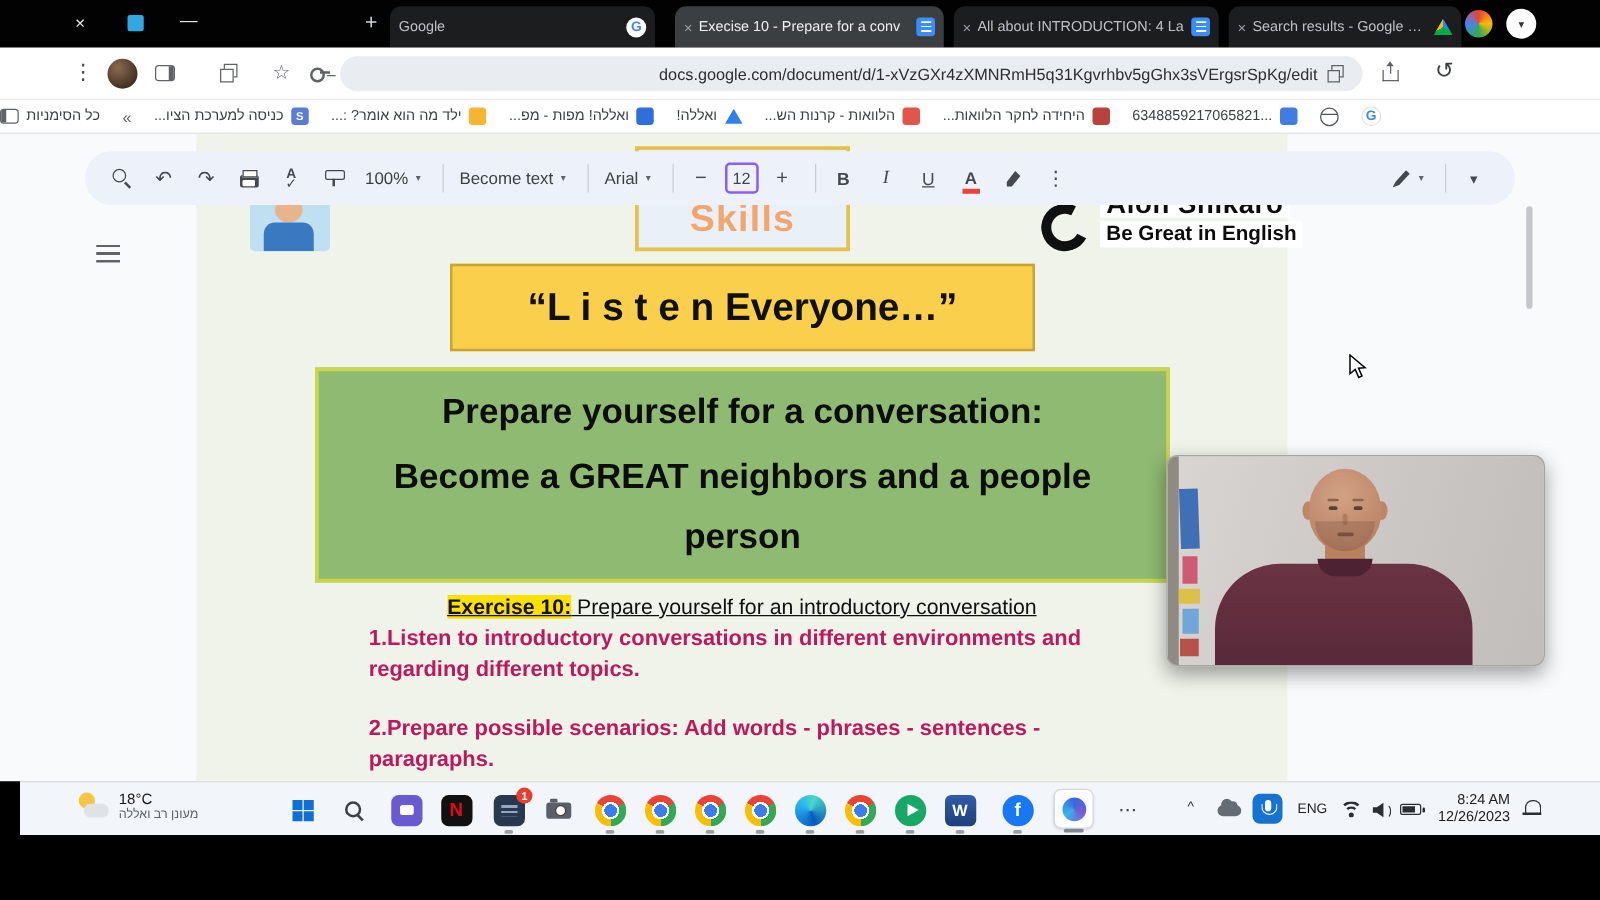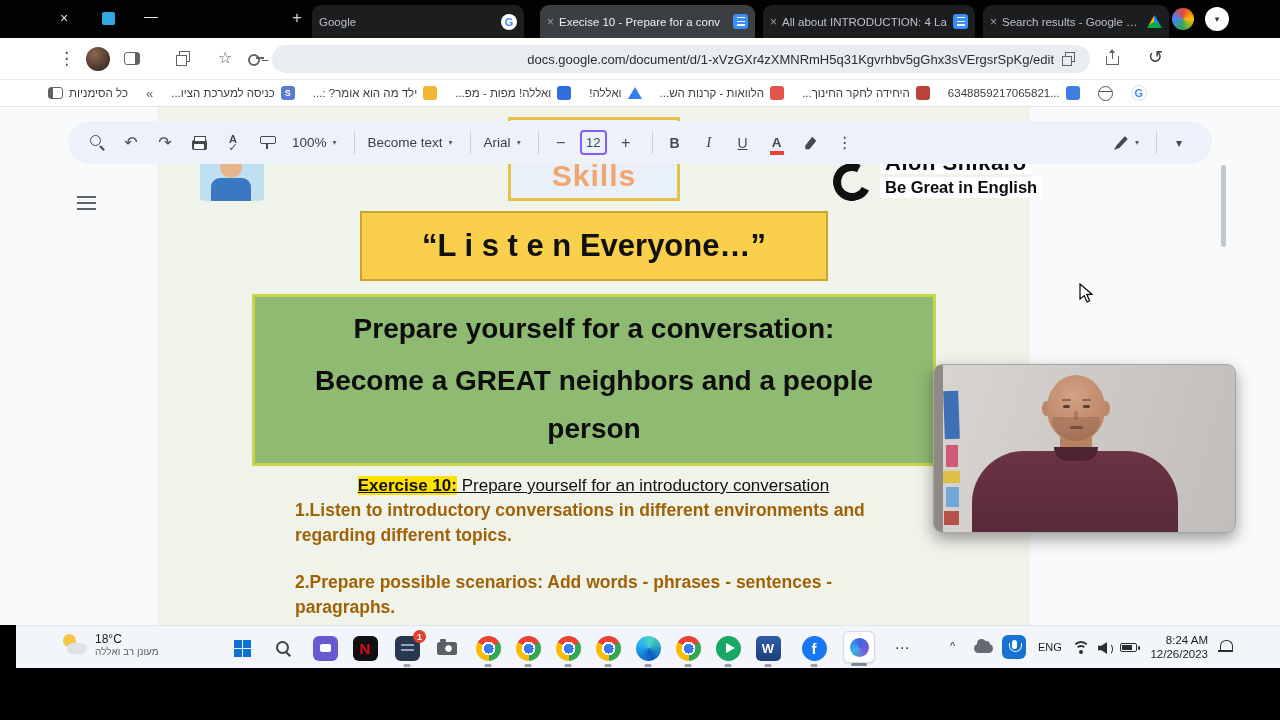--- a/index.html
+++ b/index.html
@@ -52,21 +52,21 @@
   .omni-ic::after{content:"";position:absolute;left:0;top:3.5px;width:8px;height:8px;border:1.5px solid #5f6368;background:#e9edf2}
   .ic-share{position:absolute;left:1106px;top:13px;width:13px;height:14px}
   .ic-share::before{content:"";position:absolute;left:0;right:0;bottom:0;height:8px;border:1.7px solid #5f6368;border-top:none}
   .ic-share::after{content:"";position:absolute;left:5.6px;top:1px;width:1.8px;height:7px;background:#5f6368}
   .ic-share i{position:absolute;left:3.2px;top:-2px;border-left:3.4px solid rgba(0,0,0,0);
        border-right:3.4px solid rgba(0,0,0,0);border-bottom:4px solid #5f6368}
   .reloadb{position:absolute;left:1148px;top:8px;font-size:18px;color:#3c4043}
 
   
   .bmbar{position:absolute;left:0;top:80px;width:1280px;height:27px;background:#fff;border-bottom:1px solid #e3e6ea;
-       display:flex;align-items:center;padding-left:48px;gap:18px;font-size:11.5px;color:#3c4043;overflow:hidden}
+       display:flex;align-items:center;gap:18px;font-size:11.5px;color:#3c4043;overflow:hidden}
   .bm{display:flex;align-items:center;gap:6px;flex:none}
   .bm .lbl{unicode-bidi:plaintext;white-space:nowrap}
   .fv{width:14px;height:14px;border-radius:3px;flex:none;display:flex;align-items:center;justify-content:center;
        font-size:9px;color:#fff;font-weight:bold}
   .fv-tri{width:0;height:0;flex:none;border-left:7px solid rgba(0,0,0,0);border-right:7px solid rgba(0,0,0,0);
        border-bottom:12px solid #2f80ed}
   .fv-globe{width:15px;height:15px;border-radius:50%;border:1.6px solid #50555b;position:relative;flex:none}
   .fv-globe::after{content:"";position:absolute;left:0;right:0;top:4.6px;height:1.4px;background:#50555b}
   .fv-G{width:16px;height:16px;border-radius:50%;background:#fff;border:1px solid #e0e0e0;color:#4285f4;
        font-weight:bold;font-size:11px;display:flex;align-items:center;justify-content:center;flex:none}
@@ -128,21 +128,21 @@
   .listen{position:absolute;left:360px;top:104px;width:468px;height:70px;background:#f9cf4b;border:2.5px solid #c7a433;
        display:flex;align-items:center;justify-content:center}
   .listen span{font-size:31px;font-weight:bold;color:#101010}
   .greenbox{position:absolute;left:252px;top:187px;width:684px;height:172px;background:#8fba71;border:3px solid #c9d64b;
        text-align:center;padding-top:16px}
   .g1{font-size:28px;font-weight:bold;color:#0d0d0d}
   .g2{font-size:28px;font-weight:bold;color:#0d0d0d;width:590px;margin:12px auto 0;line-height:48px}
   .exline{position:absolute;left:157px;top:369px;width:873px;text-align:center;font-size:17px;color:#101010}
   .exlab{font-weight:bold;background:#ffe100;text-decoration:underline}
   .exrest{text-decoration:underline}
-  .para{position:absolute;left:295px;width:618px;font-size:17.5px;font-weight:bold;color:#a16207;line-height:25px}
+  .para{position:absolute;left:295px;width:618px;font-size:17.5px;font-weight:bold;color:#be185d;line-height:25px}
 
   
   .webcam{position:absolute;left:933px;top:364px;width:303px;height:169px;border-radius:9px;overflow:hidden;z-index:8;
        background:linear-gradient(105deg,#d8d5d2,#c9c6c3 60%,#c0bdba);border:1px solid #a7a4a1;
        box-shadow:0 6px 16px rgba(0,0,0,.38)}
   .wc-door{position:absolute;left:0;top:0;width:9px;height:100%;background:#8f8a84}
   .wc-p{position:absolute}
   .wc-body{position:absolute;left:38px;top:86px;width:206px;height:84px;border-radius:52px 52px 0 0;
        background:linear-gradient(#6b3343,#57293a)}
   .wc-body::before{content:"";position:absolute;left:82px;top:-4px;width:44px;height:14px;border-radius:0 0 22px 22px;background:#4d2232}
@@ -300,21 +300,21 @@
     </div>
     <div class="bm">
       <span class="lbl">ואללה!</span>
       <span class="fv-tri"></span>
     </div>
     <div class="bm">
       <span class="lbl">הלוואות - קרנות הש...</span>
       <span class="fv" style="background:#e2554d"></span>
     </div>
     <div class="bm">
-      <span class="lbl">היחידה לחקר החינוך...</span>
+      <span class="lbl">היחידה לחקר הלוואות...</span>
       <span class="fv" style="background:#b8433a"></span>
     </div>
     <div class="bm">
       <span class="lbl">6348859217065821...</span>
       <span class="fv" style="background:#3f7de0"></span>
     </div>
     <div class="bm">
       <span class="fv-globe"></span>
     </div>
     <div class="bm">

